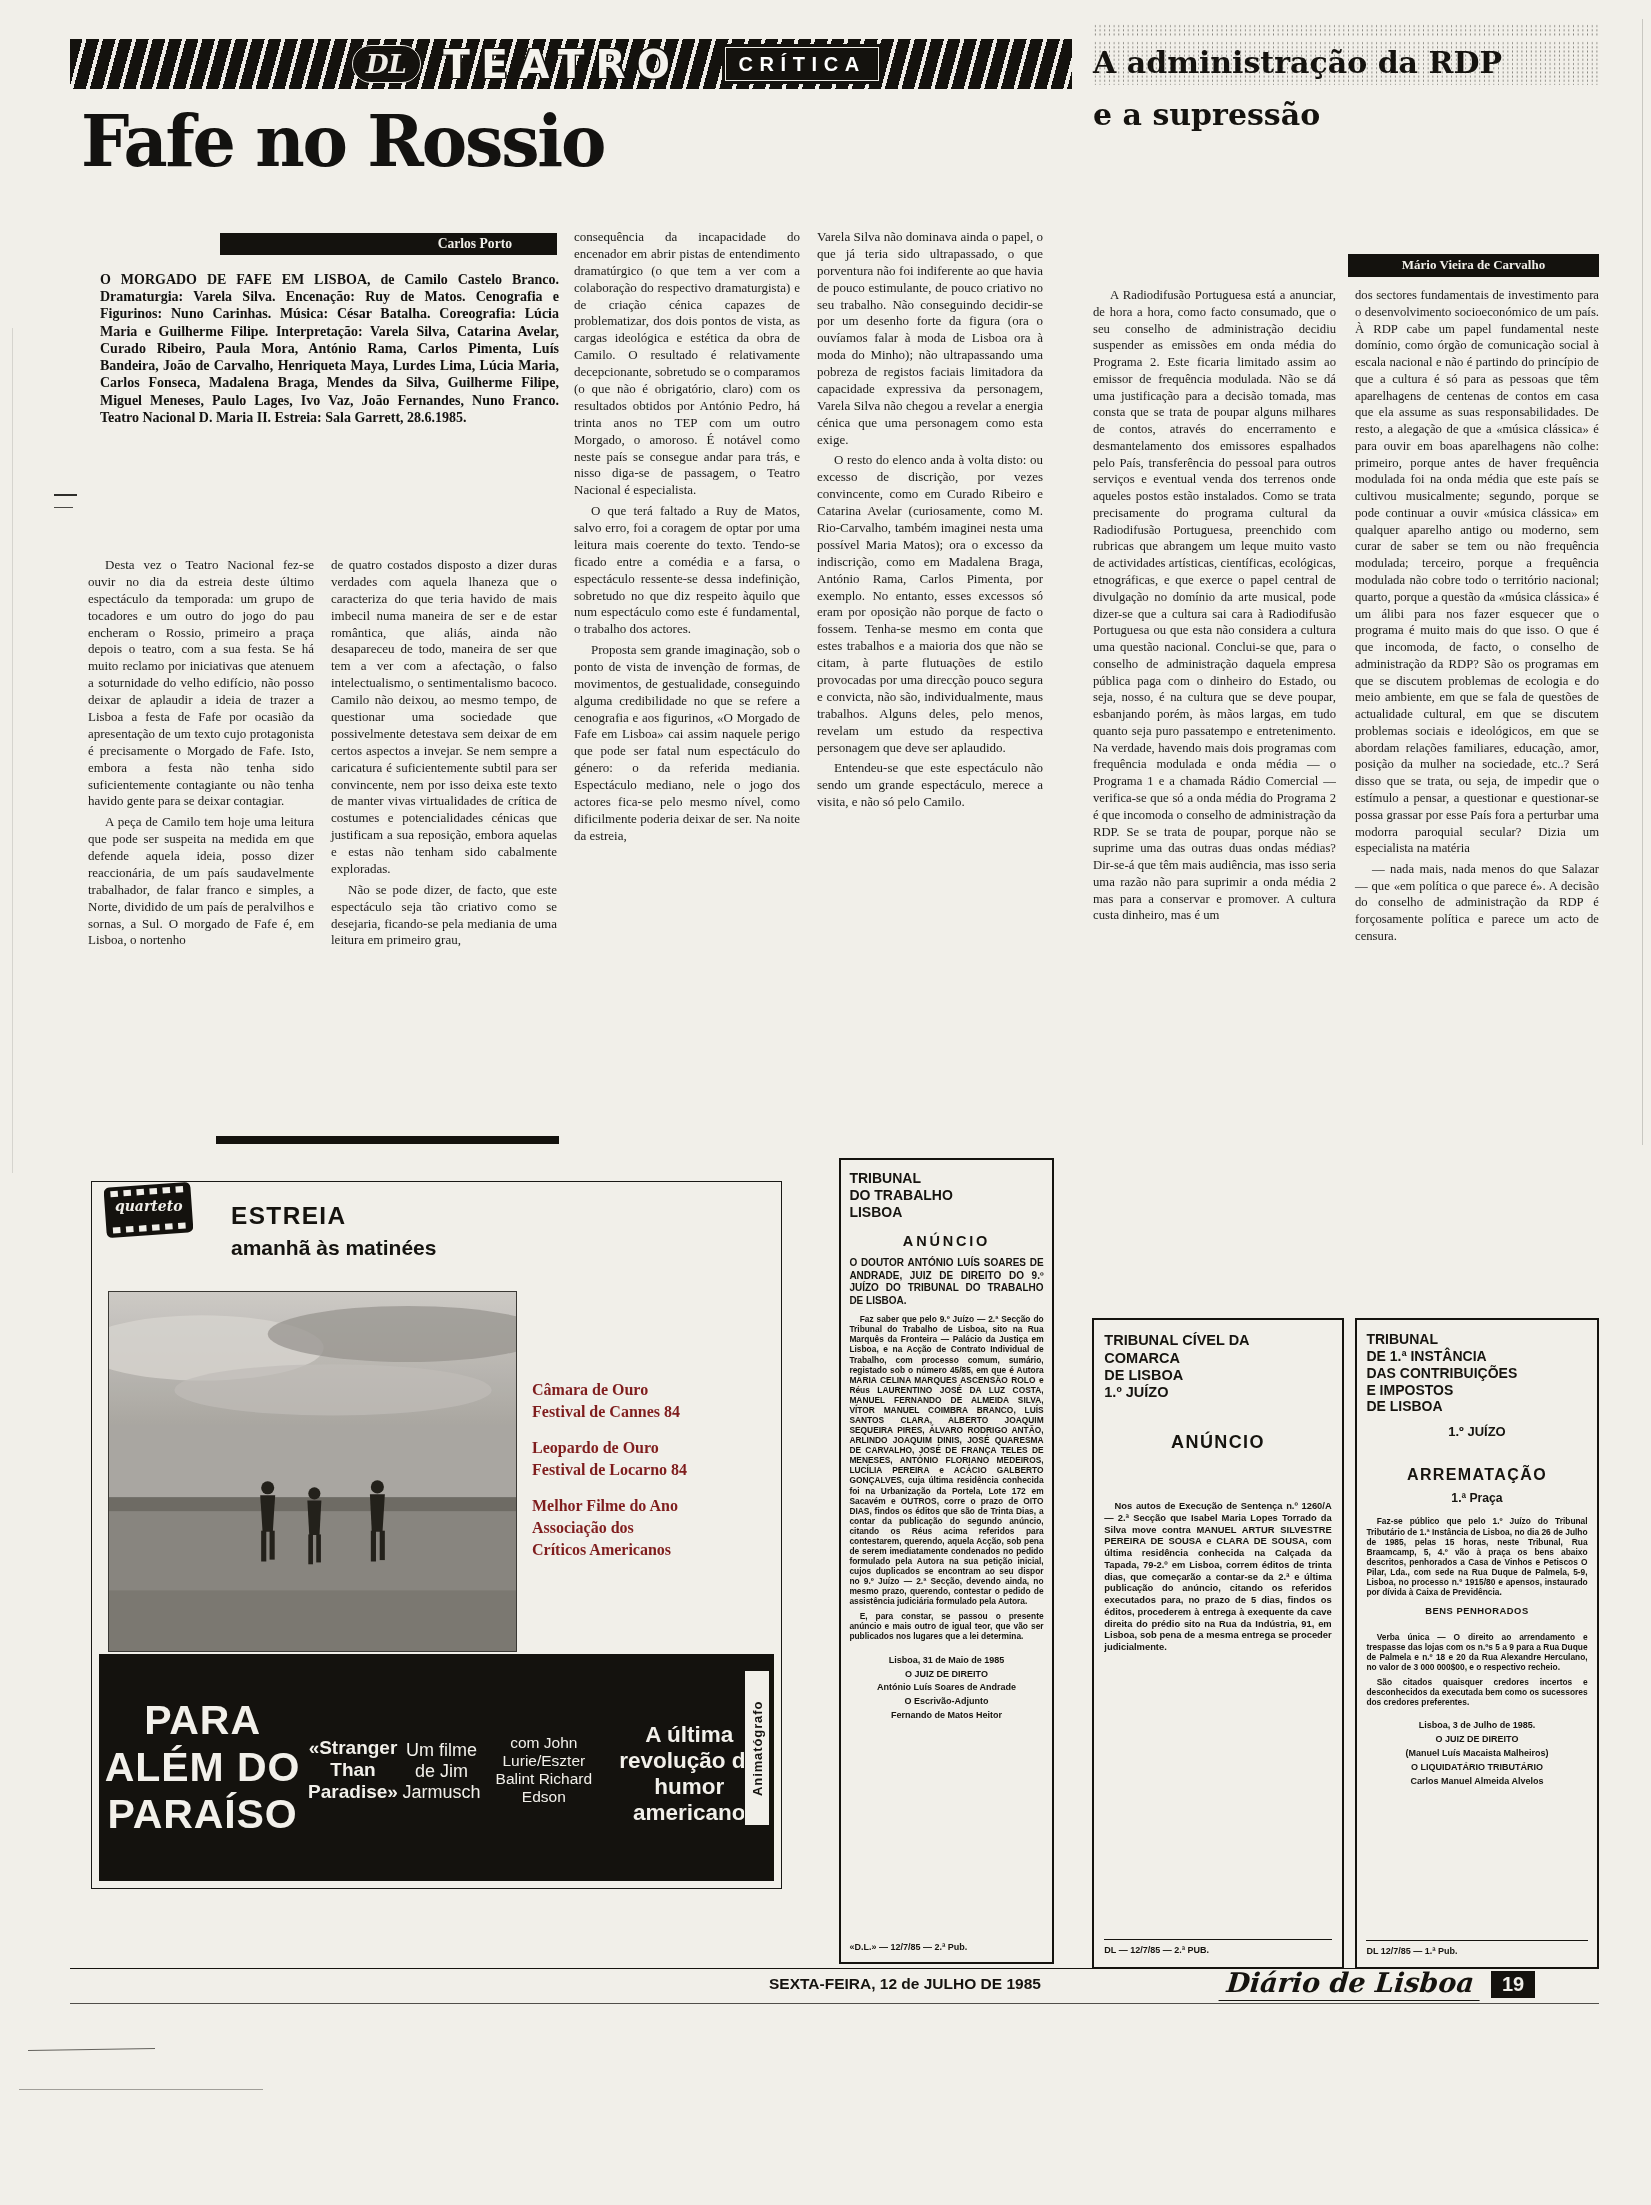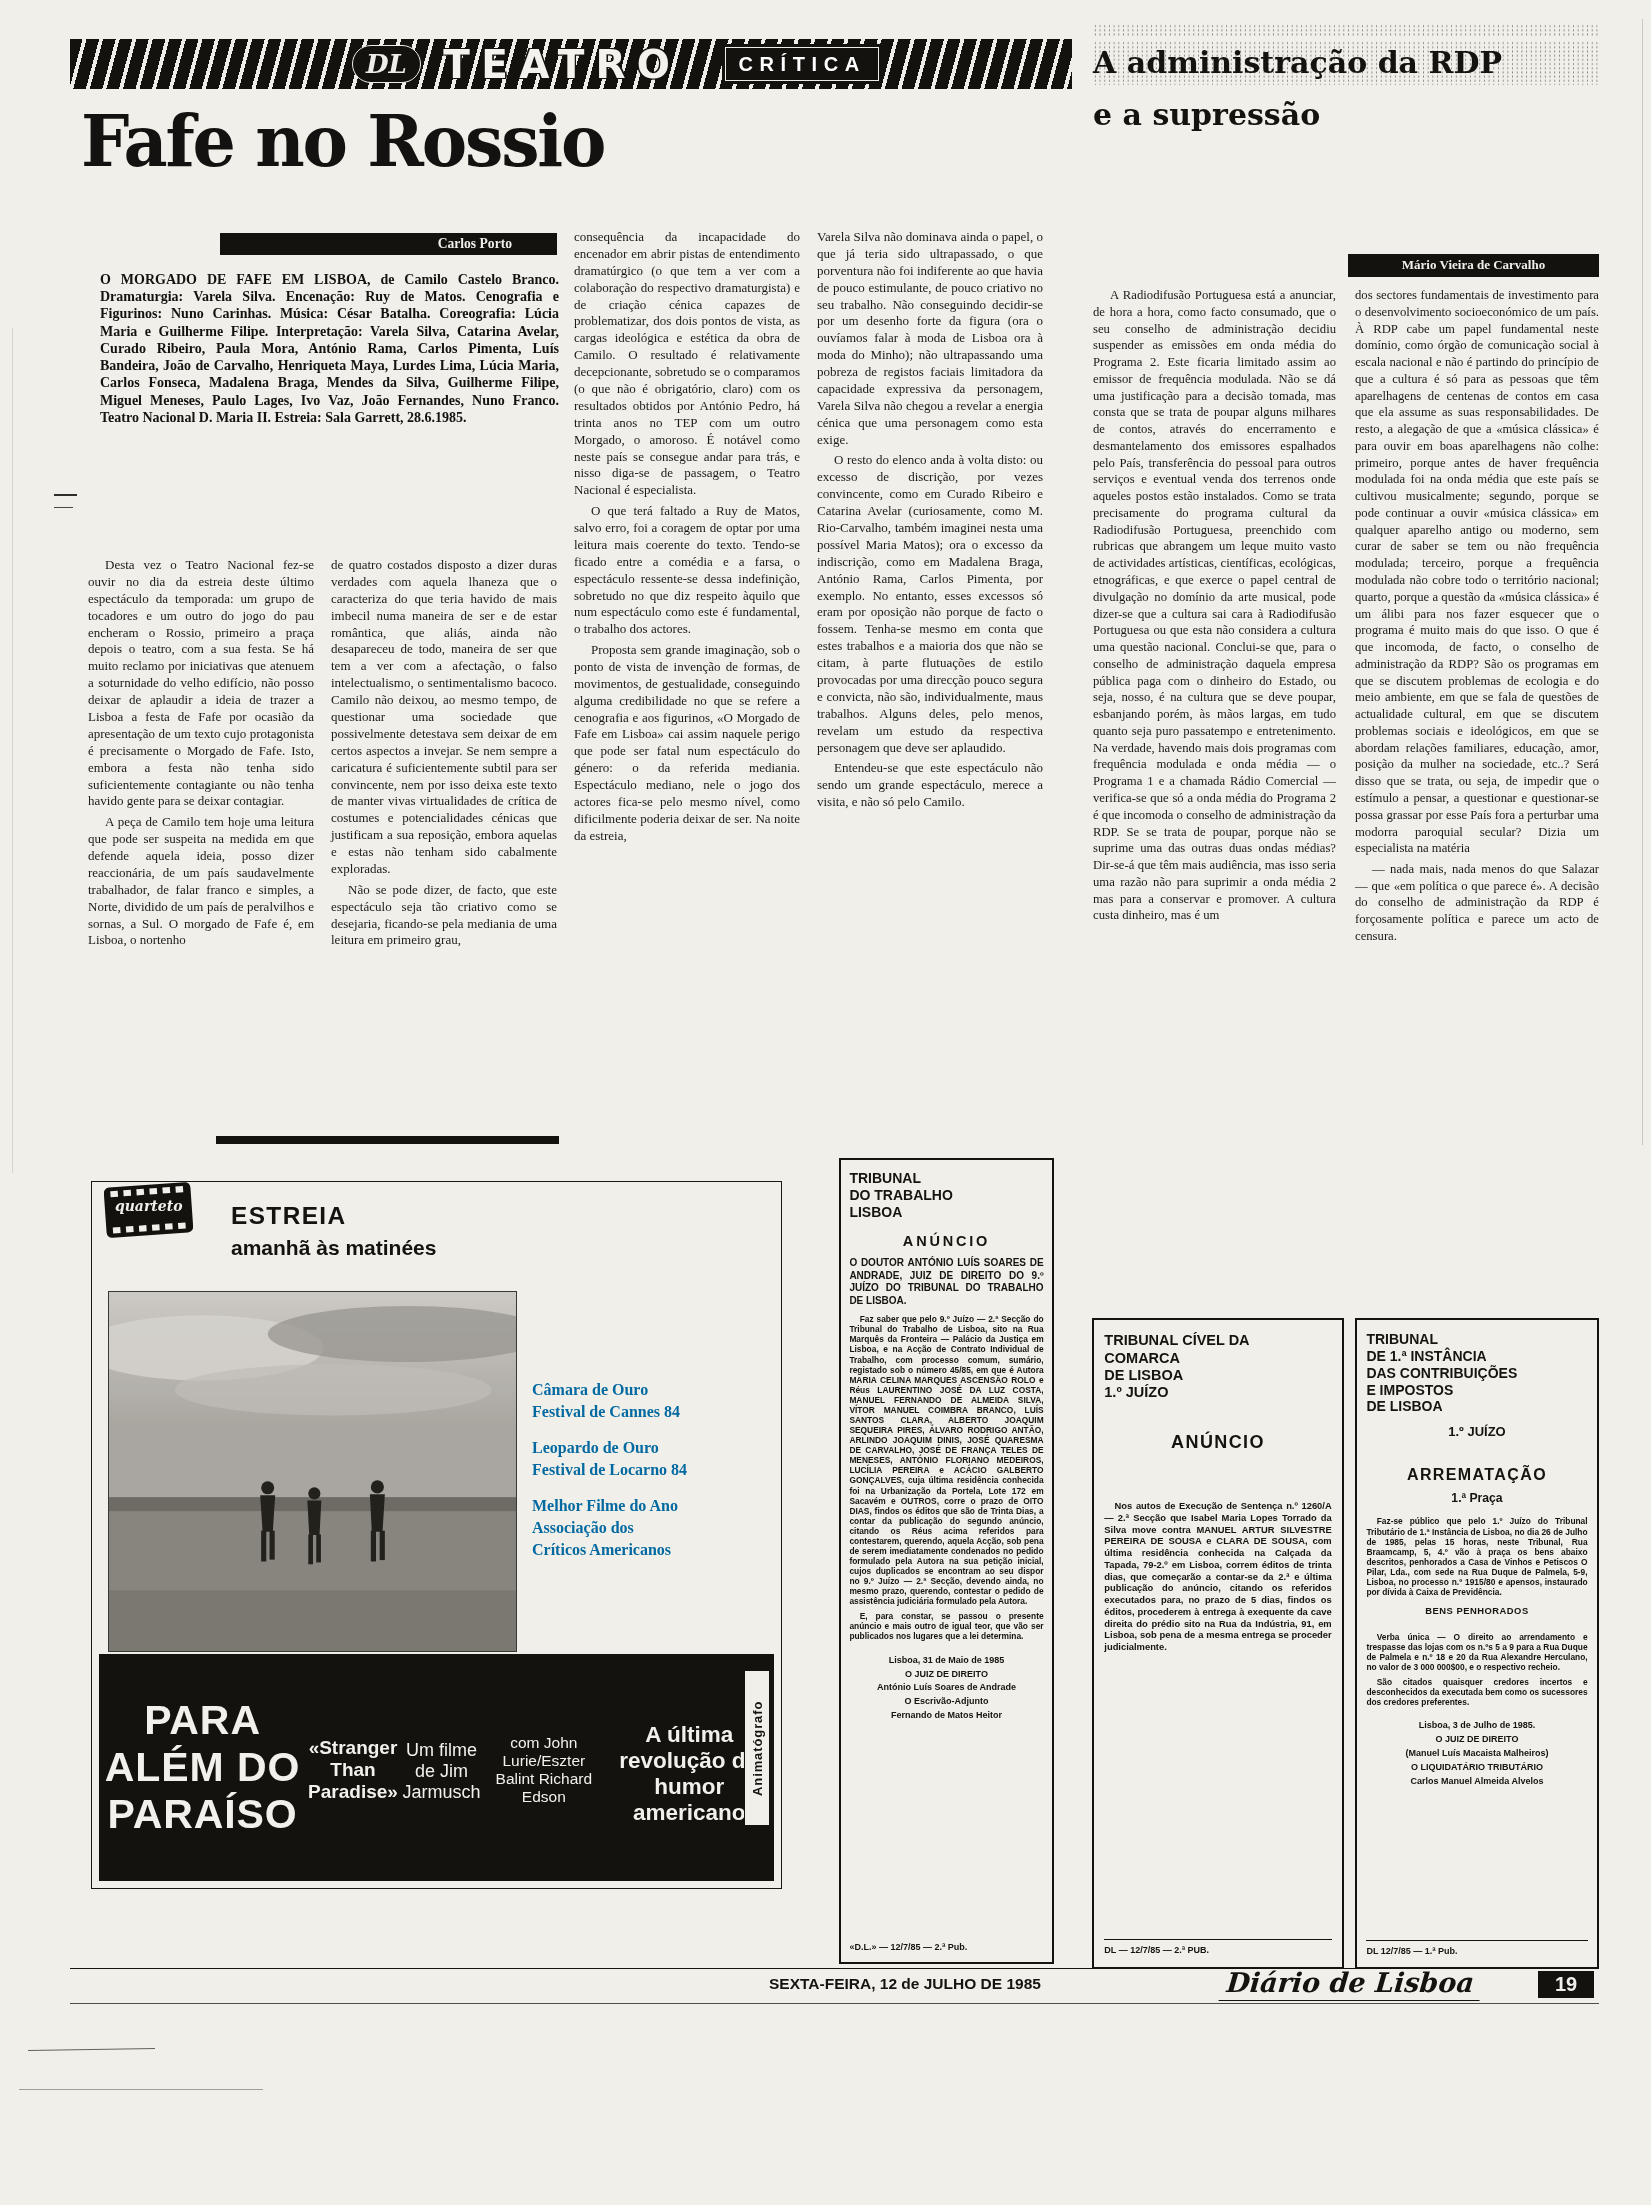--- a/index.html
+++ b/index.html
@@ -53,21 +53,21 @@
 
   
   .movie-ad{left:91px;top:1181px;width:691px;height:708px;border:1.9px solid #1a1916;background:#f1efe9}
   .q-logo{position:absolute;left:12.2px;top:0;width:99px;height:80px}
   .q-name{position:absolute;left:0;top:16px;width:89px;text-align:center;
           font:italic 700 14px "DejaVu Serif",serif;color:#f1efe9}
   .estreia{position:absolute;left:139px;top:20px;font-family:"Liberation Sans","DejaVu Sans",sans-serif;color:#15130f}
   .estreia .l1{font-weight:800;font-size:24.4px;letter-spacing:1.4px}
   .estreia .l2{font-weight:700;font-size:21px;margin-top:6px}
   .photo{position:absolute;left:16px;top:109px;width:409px;height:361px;border:0.9px solid #3a3834;display:block}
-  .awards{position:absolute;left:440px;top:197px;width:239px;font-weight:700;font-size:16px;line-height:1.4;color:#0369a1}
+  .awards{position:absolute;left:440px;top:197px;width:239px;font-weight:700;font-size:16px;line-height:1.4;color:#7f1d1d}
   .awards p{margin:0}
   .awards p:nth-child(3),.awards p:nth-child(5){margin-top:13px}
   .ad-black{position:absolute;left:6.6px;right:6.6px;top:472px;bottom:6.6px;background:#14120e;color:#f2f0ea;
             display:flex;flex-direction:row;justify-content:center;align-items:center;text-align:center;
             font-family:"Liberation Sans","DejaVu Sans",sans-serif}
   .ad-title{font-weight:800;font-size:41px;letter-spacing:0.9px}
   .ad-sub{font-weight:700;font-size:19px;margin-top:4.7px}
   .ad-dir{font-size:18px;margin-top:8.4px}
   .ad-cast{font-size:15.5px;margin-top:4.7px}
   .ad-tag{font-weight:800;font-size:22.5px;margin-top:12.2px}
@@ -100,21 +100,21 @@
   #n-tributario .sub3{text-align:center;font-size:12.2px;margin-top:7.5px}
   #n-tributario .body{margin-top:11.3px}
   #n-tributario .section{text-align:center;font-size:9.4px;margin:2.8px 0 4.7px;letter-spacing:0.5px}
 
   
   .f-rule1{left:70px;top:1968px;width:1529px;height:1.4px;background:#15130f}
   .f-rule2{left:70px;top:2003px;width:1529px;height:0.9px;background:#504e49}
   .f-date{left:769px;top:1975px;font:700 15.5px "Liberation Sans",sans-serif;color:#15130f;white-space:nowrap}
   .masthead{left:1220px;top:1967px;font:italic 700 27px "DejaVu Serif",serif;color:#15130f;
             border-bottom:1.9px solid #15130f;padding:0 6.6px 1.9px;transform:skewX(-5deg);white-space:nowrap}
-  .pagenum{left:1538px;top:1971px;width:56px;height:27px;background:#14120e;color:#f1efe9;
+  .pagenum{left:1491px;top:1971px;width:44px;height:27px;background:#14120e;color:#f1efe9;
            font:700 20px/27px "Liberation Sans",sans-serif;text-align:center}
 
   
   .art{background:#c9c7c1}
   .art-r{left:1642px;top:19px;width:0.9px;height:1126px}
   .art-l{left:12.2px;top:328px;width:0.9px;height:845px;background:#d6d4ce}
   .dash1{left:54px;top:494px;width:22.5px;height:1.9px;background:#2e2d2a}
   .dash2{left:54px;top:507px;width:19px;height:1.4px;background:#4c4a46}
   .hair1{left:28px;top:2049px;width:127px;height:1.4px;background:#63615c;transform:rotate(-1deg)}
   .hair2{left:19px;top:2089px;width:244px;height:0.9px;background:#a09e98}

